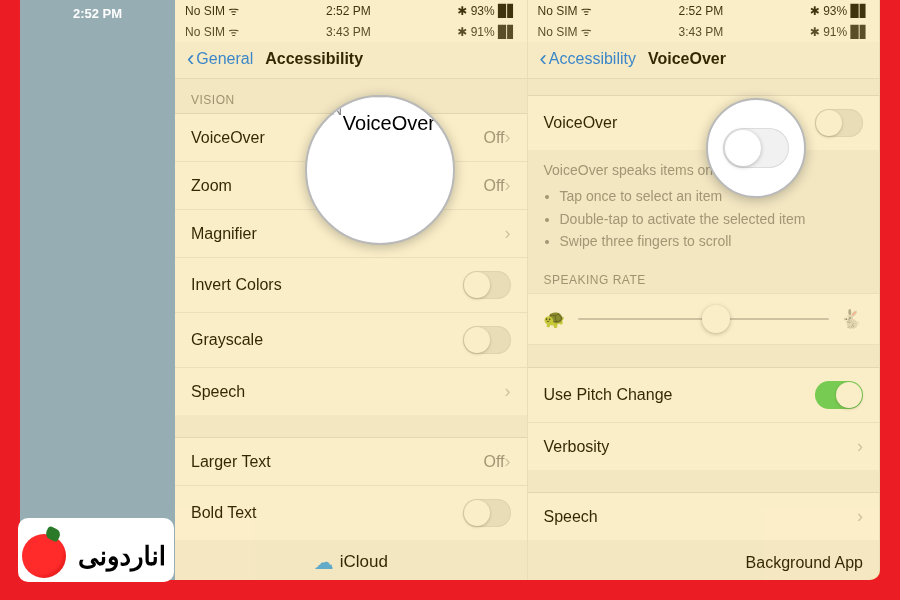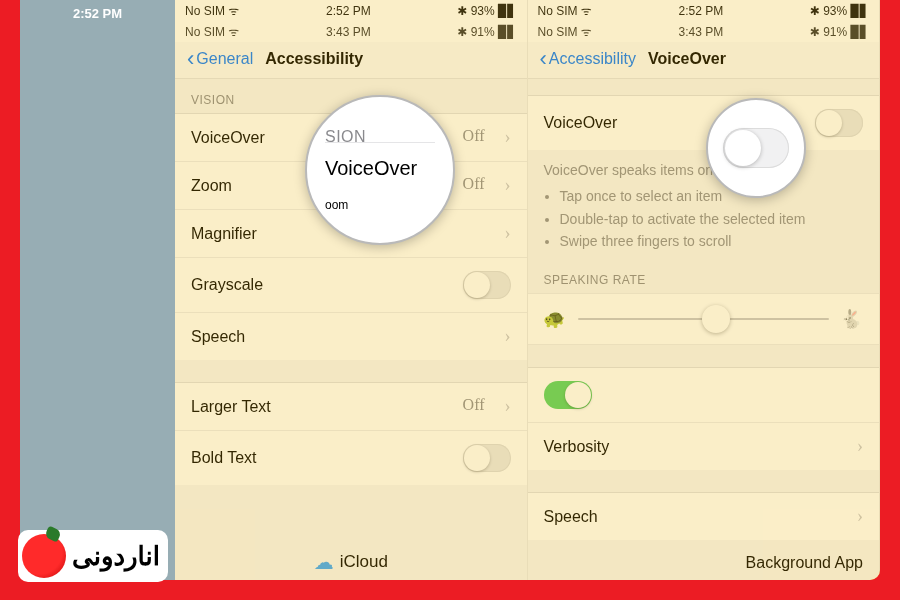--- a/index.html
+++ b/index.html
@@ -68,21 +68,21 @@
     text-transform: uppercase;
   }
   .row {
     background: #fff;
     border-top: 1px solid #ececee;
     padding: 13px 16px;
     display: flex; align-items: center; justify-content: space-between;
     font-size: 16px; color: #000;
   }
   .row.first { border-top: 1px solid #e0e0e2; }
-  .row .right { display:flex; gap:20px;font-family:Liberation Serif, serif; }
+  .row .right { display:flex; align-items:center; gap:0; }
   .value-off { color: #8e8e93; font-size: 16px; }
   .chevron-right { color: #c7c7cc; font-size: 18px; }
   .toggle {
     width: 48px; height: 28px; border-radius: 14px;
     background: #e9e9ea; position: relative;
     box-shadow: inset 0 0 0 1px #ddd;
   }
   .toggle .knob {
     position: absolute; top: 1px; left: 1px;
     width: 26px; height: 26px; border-radius: 50%;
@@ -110,21 +110,21 @@
   }
   .animal-icon { font-size:18px; color:#8e8e93; }
 
   
   .magnifier {
     position:absolute;
     border:2px solid #b9b9b9;
     border-radius:50%;
     background:#fff;
     box-shadow:0 2px 12px rgba(0,0,0,.25);
-    display:flex; flex-direction:column; justify-content:center;
+    display:flex; flex-direction:row; justify-content:center;
     padding:0 18px;
     opacity:1;
     z-index:10;
     overflow:hidden;
   }
   .mag1 { left:130px; top:95px; width:150px; height:150px; }
   .mag1 .line { border-top:1px solid #e5e5e7; padding:14px 0; font-size:20px; color:#000; }
   .mag1 .partial { color:#000; font-size:12px; padding-top:8px; position:relative; top:-4px;}
   .mag1 .partialtop { color:#8a8a8e; font-size:16px; position:relative; top:4px; letter-spacing:.5px;}
   .mag2 { right:74px; top:98px; width:100px; height:100px; display:flex; align-items:center; justify-content:center; padding:0;}
@@ -132,22 +132,22 @@
     width:66px; height:40px; border-radius:20px; background:#f1f1f2;
     box-shadow:inset 0 0 0 1px #dcdcdc; position:relative;
   }
   .mag2 .big-toggle .kb {
     position:absolute; left:2px; top:2px; width:36px; height:36px; border-radius:50%;
     background:#fff; box-shadow:0 1px 4px rgba(0,0,0,.25);
   }
 
   .brand-logo {
     position:absolute; left:18px; bottom:18px;
-    z-index:20; display:flex; align-items:center; gap:6px;
-    background:#fff; padding:4px 8px 4px 4px; border-radius:10px;
+    z-index:20; display:flex; align-items:center; gap:12px;
+    background:#fff; padding:16px 8px 4px 4px; border-radius:10px;
   }
   .brand-logo .pom {
     width:44px; height:44px; border-radius:50%;
     background: radial-gradient(circle at 40% 40%, #ff2a2a 0 60%, #b00 100%);
     position:relative;
   }
   .brand-logo .pom::after{
     content:""; position:absolute; top:-6px; right:6px; width:14px; height:12px;
     background:#2a7a2a; border-radius:3px 6px 3px 6px; transform:rotate(25deg);
   }
@@ -203,20 +203,28 @@
             <span class="chevron-right">›</span>
           </span>
       </div>
       <div class="row">
         <span>Magnifier</span>
         <span class="right">
             <span class="chevron-right">›</span>
           </span>
       </div>
       <div class="row">
+        <span>Invert Colors</span>
+        <span class="right">
+            <span class="toggle">
+              <span class="knob"></span>
+            </span>
+          </span>
+      </div>
+      <div class="row">
         <span>Grayscale</span>
         <span class="right">
             <span class="toggle">
               <span class="knob"></span>
             </span>
           </span>
       </div>
       <div class="row">
         <span>Speech</span>
         <span class="right">
@@ -290,20 +298,21 @@
       <div class="slider-row">
         <span class="animal-icon">🐢</span>
         <div class="slider-track">
           <div class="slider-thumb"></div>
         </div>
         <span class="animal-icon">🐇</span>
       </div>
 
       <div style="height:22px"></div>
       <div class="row first">
+        <span>Use Pitch Change</span>
         <span class="right">
             <span class="toggle on">
               <span class="knob"></span>
             </span>
           </span>
       </div>
       <div class="row">
         <span>Verbosity</span>
         <span class="right">
             <span class="chevron-right">›</span>

